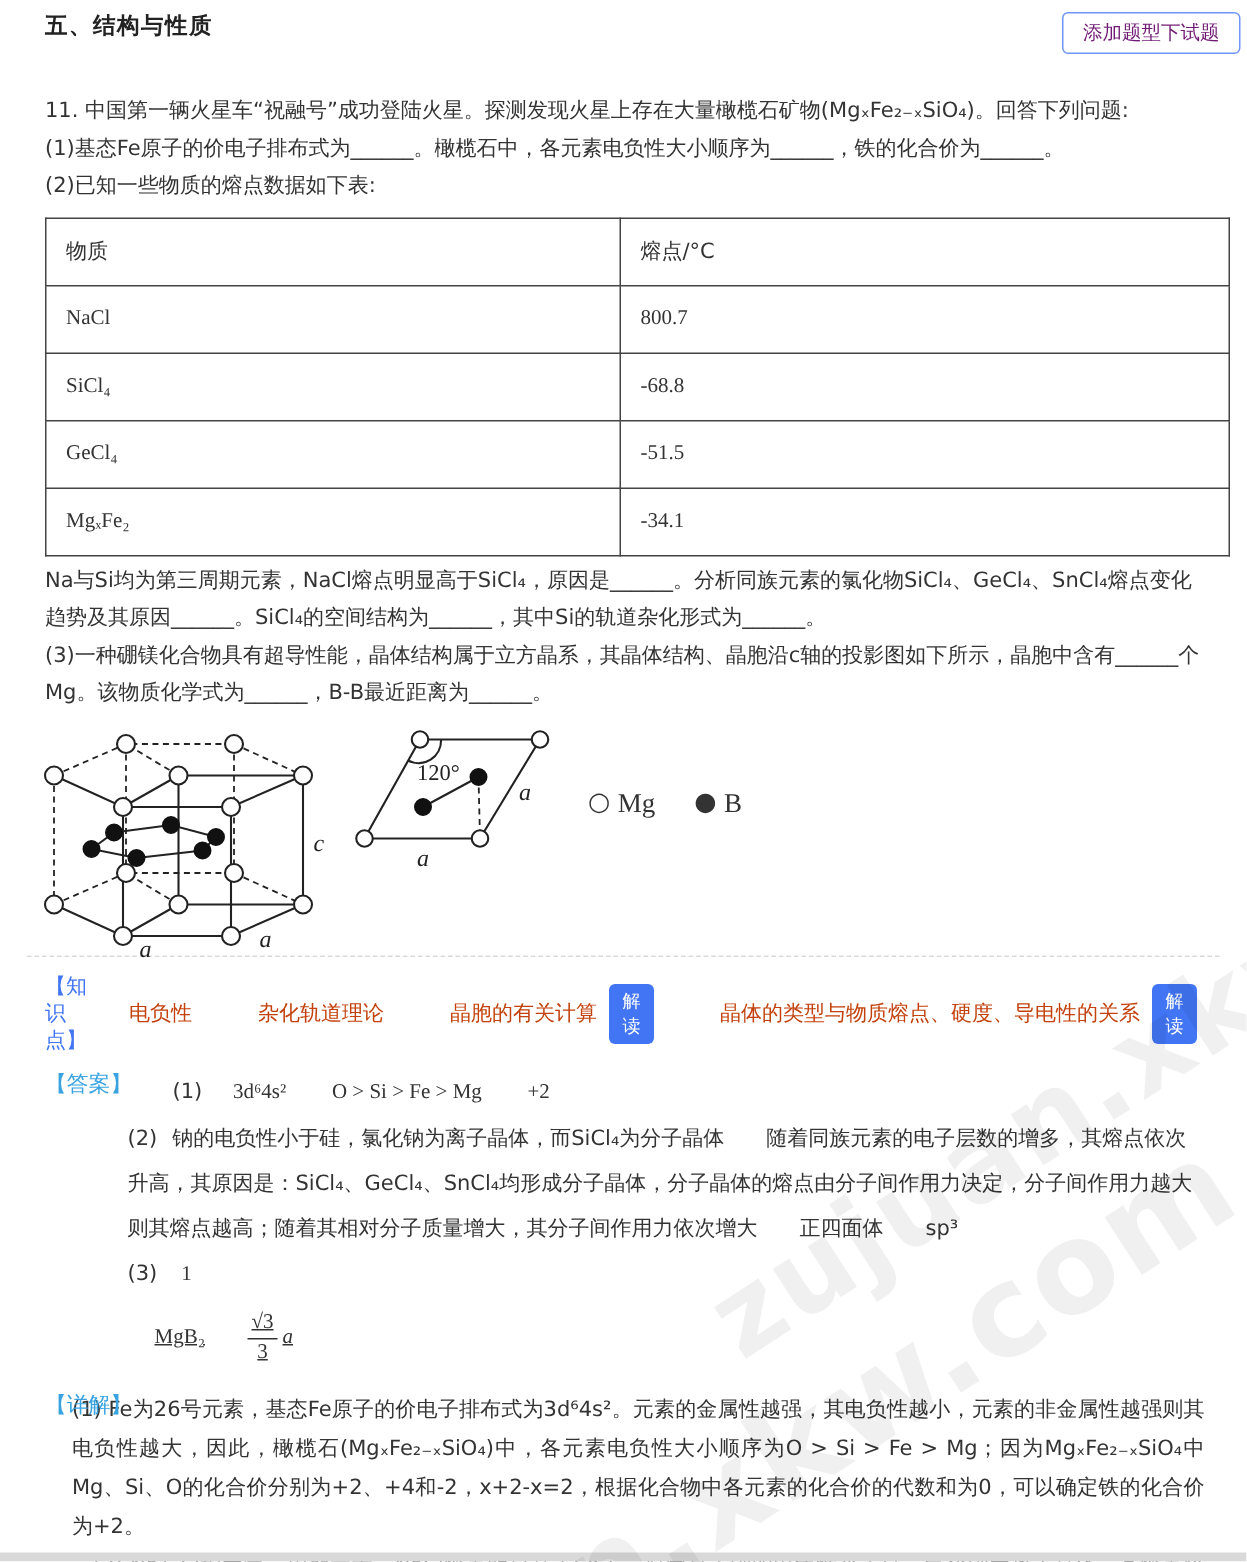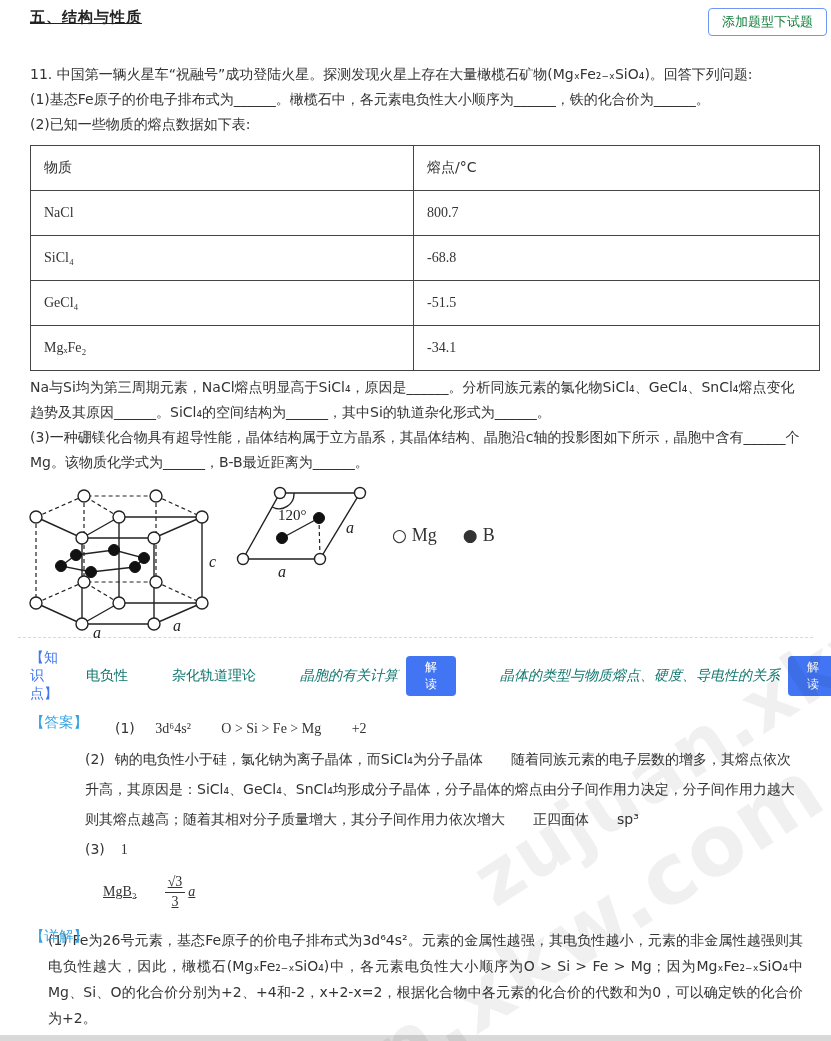--- a/index.html
+++ b/index.html
@@ -6,22 +6,22 @@
   html,body { width:831px; }
   body {
     font-family:"DejaVu Sans","Liberation Sans",sans-serif;
     font-size:14px; color:#333; background:#fff;
     position:relative; height:1041px; overflow:hidden;
   }
   .serif { font-family:"Liberation Serif","DejaVu Serif",serif; }
 
   
   .topbar { display:flex; justify-content:space-between; align-items:flex-start; padding:8px 4px 0 30px; height:38px; }
-  .sec-title { font-size:15px; font-weight:bold; color:#222; letter-spacing:1px;text-decoration:underline; }
-  .add-btn { background:#fff; color:#15803d; border:1px solid #6f95f7; border-radius:4px;
+  .sec-title { font-size:15px; font-weight:bold; color:#222; letter-spacing:1px; }
+  .add-btn { background:#fff; color:#701a75; border:1px solid #6f95f7; border-radius:4px;
              font-size:13px; padding:4px 13px; cursor:pointer; font-family:Liberation Sans, sans-serif; }
 
   
   .qblock { padding:24px 30px 0 30px; }
   .qline { line-height:25px; color:#333; }
 
   
   table.melt { border-collapse:collapse; margin:8px 11px 0 30px; width:790px; }
   table.melt td { border:1px solid #444; height:45px; padding-left:13px; vertical-align:middle; font-size:14px; color:#333; }
   table.melt td.c0 { width:383px;margin-left:48px; }
@@ -36,24 +36,24 @@
   .legend { display:flex; align-items:center; margin:8px 0 0 6px; font-size:17px; }
   .legend .pair { display:flex; align-items:center; margin-right:26px; }
   .legend .gly { font-size:17px; margin-right:5px; }
   .legend .lbl { font-family:"Liberation Serif","DejaVu Serif",serif; font-size:18px; }
 
   .dash-sep { border:none; border-top:1px dashed #d9d9d9; margin:10px 18px 0 18px; }
 
   
   .kprow { display:flex; align-items:center; padding:11px 30px 0 30px; flex-wrap:nowrap; }
   .kp-label { color:#4275f4; font-size:14px; margin-right:8px; }
-  .kp-tag { color:#0f766e; margin-right:24px; cursor:pointer; white-space:nowrap;padding-left:20px; }
-  .kp-tag.tight { margin-right:8px;font-style:italic; }
+  .kp-tag { color:#c2410c; margin-right:24px; cursor:pointer; white-space:nowrap;padding-left:20px; }
+  .kp-tag.tight { margin-right:8px; }
   .decode-btn { background:#4275f4; color:#fff; border:none; border-radius:4px; font-size:12px;
-                padding:3px 19px; margin-right:24px; cursor:pointer; font-family:inherit; }
+                padding:3px 9px; margin-right:24px; cursor:pointer; font-family:inherit; }
 
   
   .ansblock { position:relative; padding:10px 30px 0 115px; }
   .sec-label { position:absolute; left:30px; color:#38a3e0; font-size:14.5px; }
   .pno { margin-right:16px; }
   .ans-l1 { line-height:30px; }
   .ans-l1 .part { margin-right:26px; }
   .ans-p { line-height:30px; margin-left:-30px; }
   .ans-p .pno { margin-right:10px; }
   .ans-p3 { line-height:30px; margin-left:-30px; }

